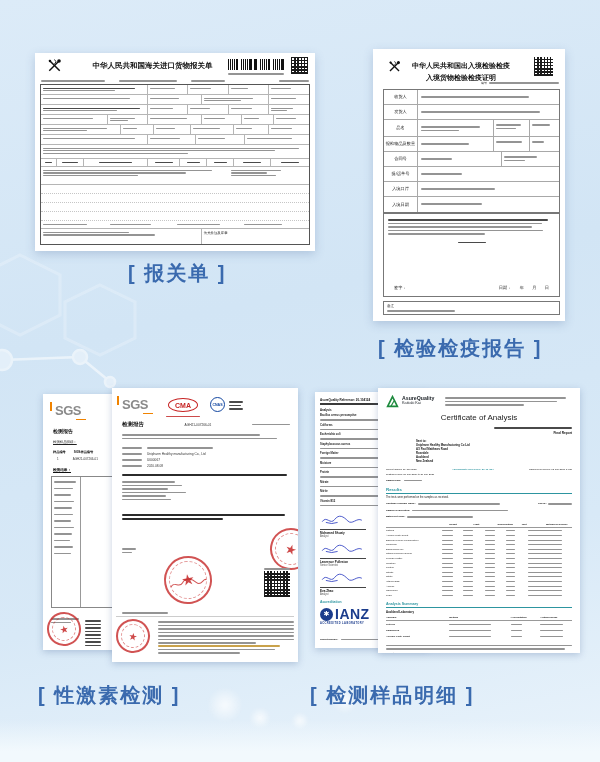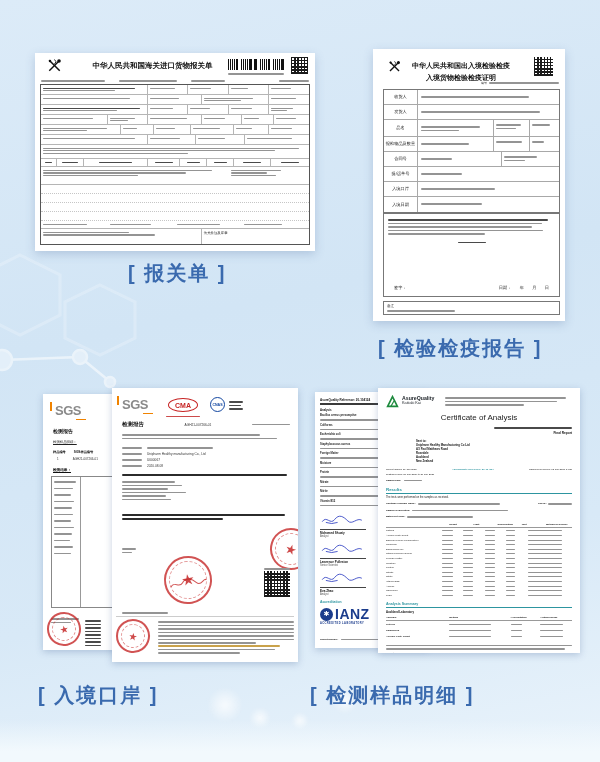--- a/index.html
+++ b/index.html
@@ -576,21 +576,21 @@
           <i class="bar" style="width: 72%;"></i>
         </div>
       <div style="position:absolute;left:42px;right:0;top:26px">
           <i class="bar y" style="width: 90%;"></i>
           <i class="bar" style="width: 86%;"></i>
           <i class="bar" style="width: 60%;"></i>
         </div>
     </div>
   </div>
 </div>
-<div class="caption" style="left:38px;top:682px">[ 入境口岸 ]</div>
+<div class="caption" style="left:38px;top:682px">[ 性激素检测 ]</div>
 
 <div style="position:absolute;left:313px;top:386px;width:267px;height:269px">
 
   <div class="page" style="left:2px;top:6px;width:112px;height:256px;padding:6px 5px;display:flex;flex-direction:column">
     <div style="font-size:3px;font-weight:700;color:#111;white-space:nowrap;overflow:hidden">AsureQuality Reference: 20-104124</div>
     <div style="height:2px;background:#3a3a3a;margin:1px 0 3px"></div>
     <div class="hrow" style="justify-content:space-between;font-size:2.8px;font-weight:700;color:#111;margin-bottom:2px">
       <span>Analysis</span>
       <span>Method</span>
     </div>

